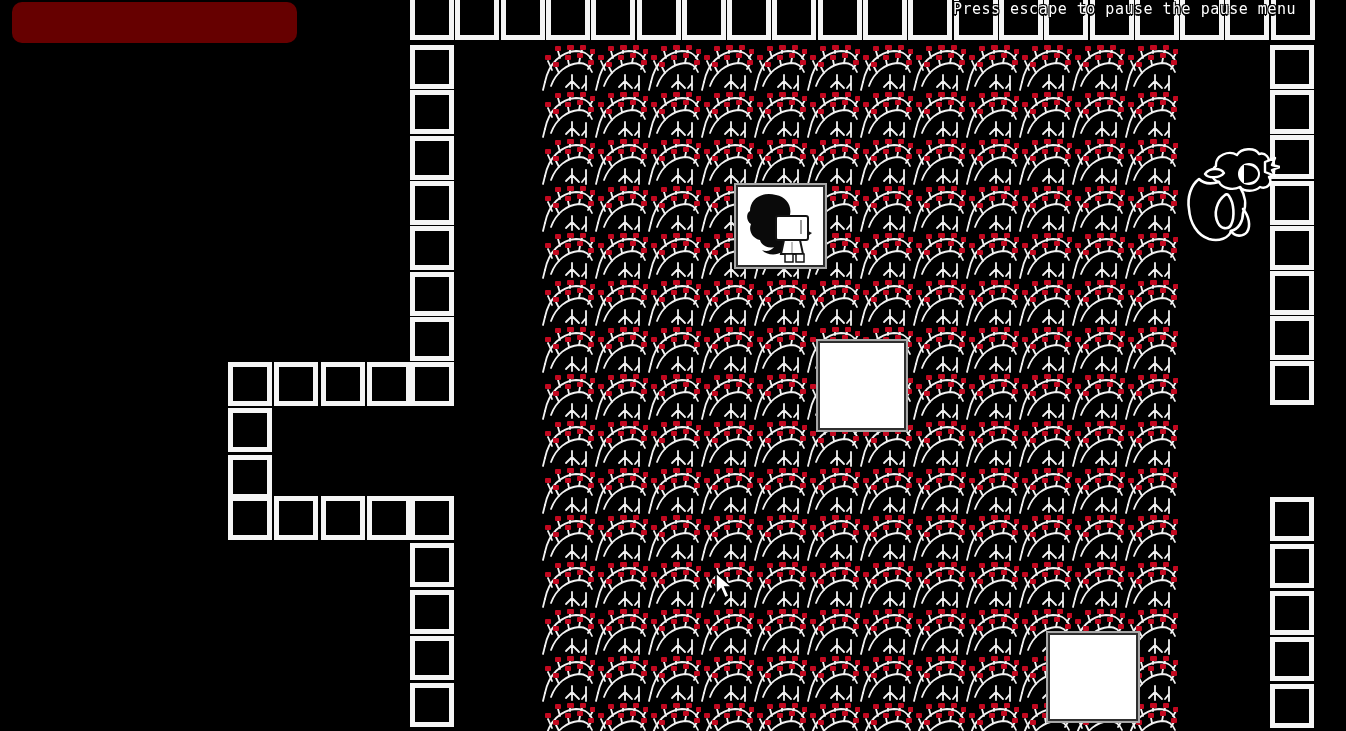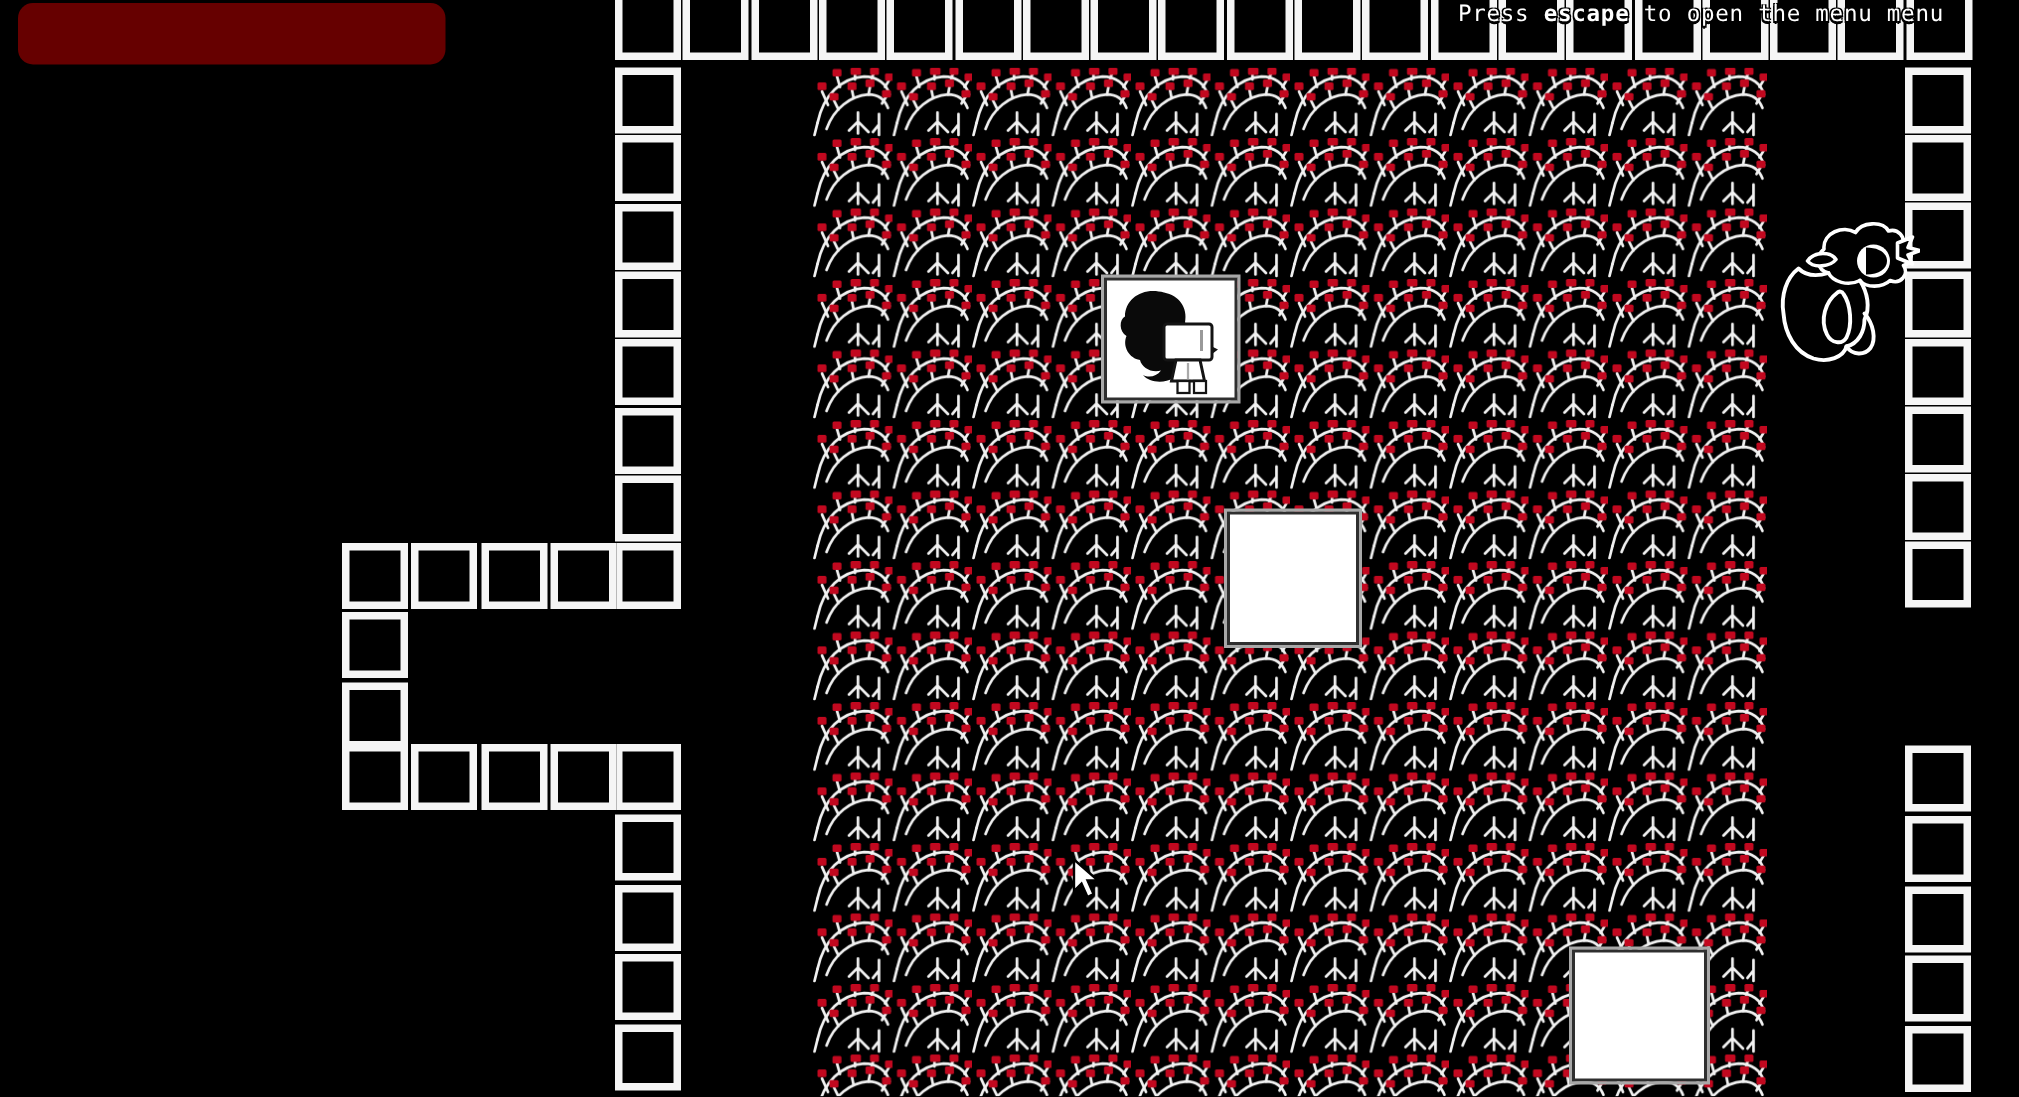--- a/index.html
+++ b/index.html
@@ -28,21 +28,21 @@
     background:var(--boxfill);
     border:2px solid var(--boxdark);
     outline:2px solid var(--boxlight);
   }
   .frame-box svg{position:absolute;left:0;top:0;width:100%;height:100%;}
   .hint{
     position:absolute;top:1px;right:50px;z-index:30;
     color:#ffffff;font-size:15px;line-height:17px;letter-spacing:0.5px;white-space:pre;
     text-shadow:1px 1px 0 #000,-1px -1px 0 #000,1px -1px 0 #000,-1px 1px 0 #000,0 2px 0 #000;
   }
-  .hint b{font-weight:bold;}
+  .hint b{font-weight:normal;}
   .branch{stroke:var(--branch);stroke-width:1.8;fill:none;stroke-linecap:round;}
   .berry{fill:var(--berry);}
   .doodle{stroke:#ffffff;stroke-width:2.6;fill:none;stroke-linecap:round;stroke-linejoin:round;}
   .doodle-fill{stroke:#ffffff;stroke-width:2.4;fill:#000000;stroke-linejoin:round;}
   .cursor{position:absolute;z-index:40;}
 </style>
 </head>
 <body>
 
 <div class="health-bar" style="left: 12px; top: 2px; width: 285px; height: 41px;"></div>
@@ -165,17 +165,17 @@
   <path class="doodle-fill" d="M80,17 l10,-4 l-3,7 l8,2 l-8,3 l3,6 l-10,-4 Z"></path>
   <path class="doodle-fill" d="M20,29 C25,22 36,23 39,28 C35,33 24,34 20,29 Z"></path>
   <circle cx="64" cy="29" r="11" fill="#ffffff"></circle>
   <path d="M59,20 C68,20 73,24 73,29 C73,34 68,38 59,38 Z" fill="#000000"></path>
   <path class="doodle" d="M34,37 C24,40 18,38 14,34 C6,40 2,52 4,64 C5,78 12,90 24,94 C34,97 44,93 46,86"></path>
   <path class="doodle" d="M55,42 C60,50 62,60 58,68 C58,76 54,84 46,86"></path>
   <path class="doodle" d="M40,50 C32,56 28,68 33,78 C36,84 43,85 46,80 C50,72 49,58 44,51 C43,49 41,49 40,50 Z"></path>
   <path class="doodle" d="M46,86 C50,92 58,92 62,87 C66,81 64,71 58,64"></path>
 </svg>
 
-<div class="hint"><span>Press </span><b>escape</b><span> to open the menu menu</span></div>
+<div class="hint"><span>Press </span><b>escape</b><span> to pause the pause menu</span></div>
 
 <svg class="cursor" viewBox="0 0 20 28" style="left: 714px; top: 572px; width: 20px; height: 28px;">
   <path d="M2,1 L2,22 L7,17 L11,26 L15,24 L11,15 L18,15 Z" fill="#ffffff" stroke="#000000" stroke-width="1.6"></path>
 </svg>
 
 </body></html>

